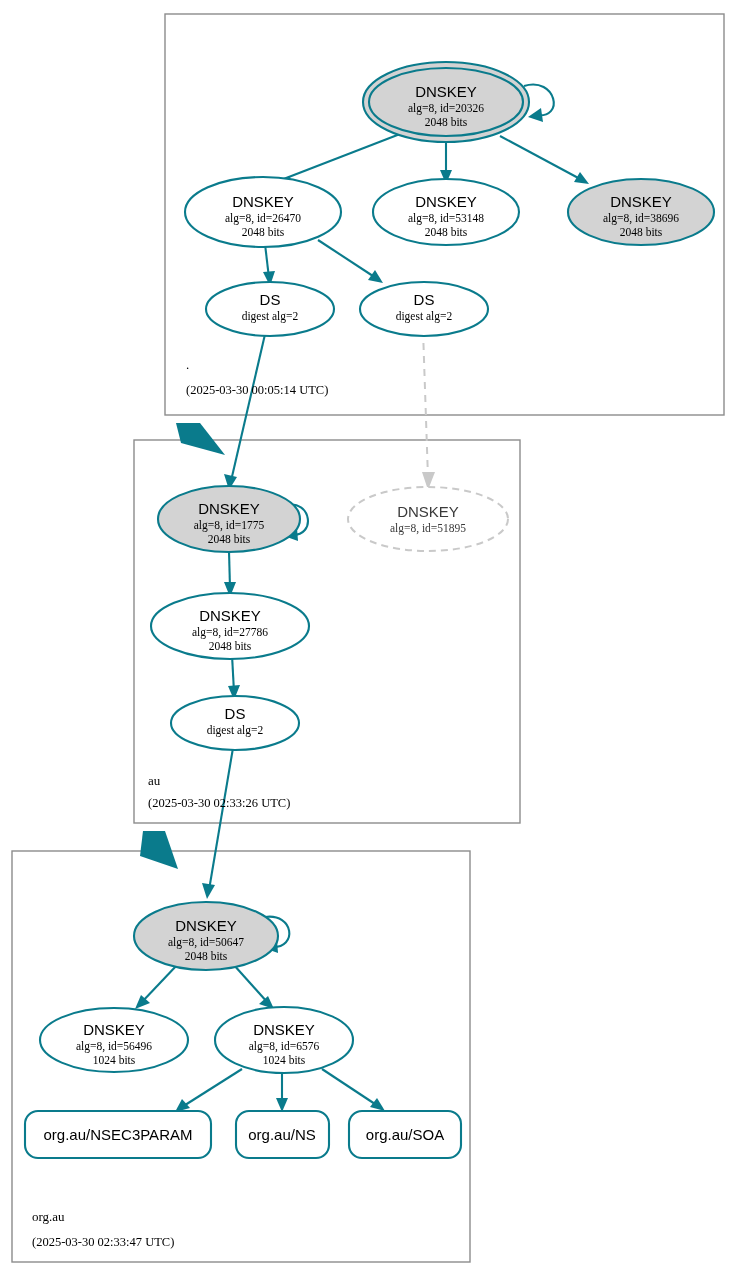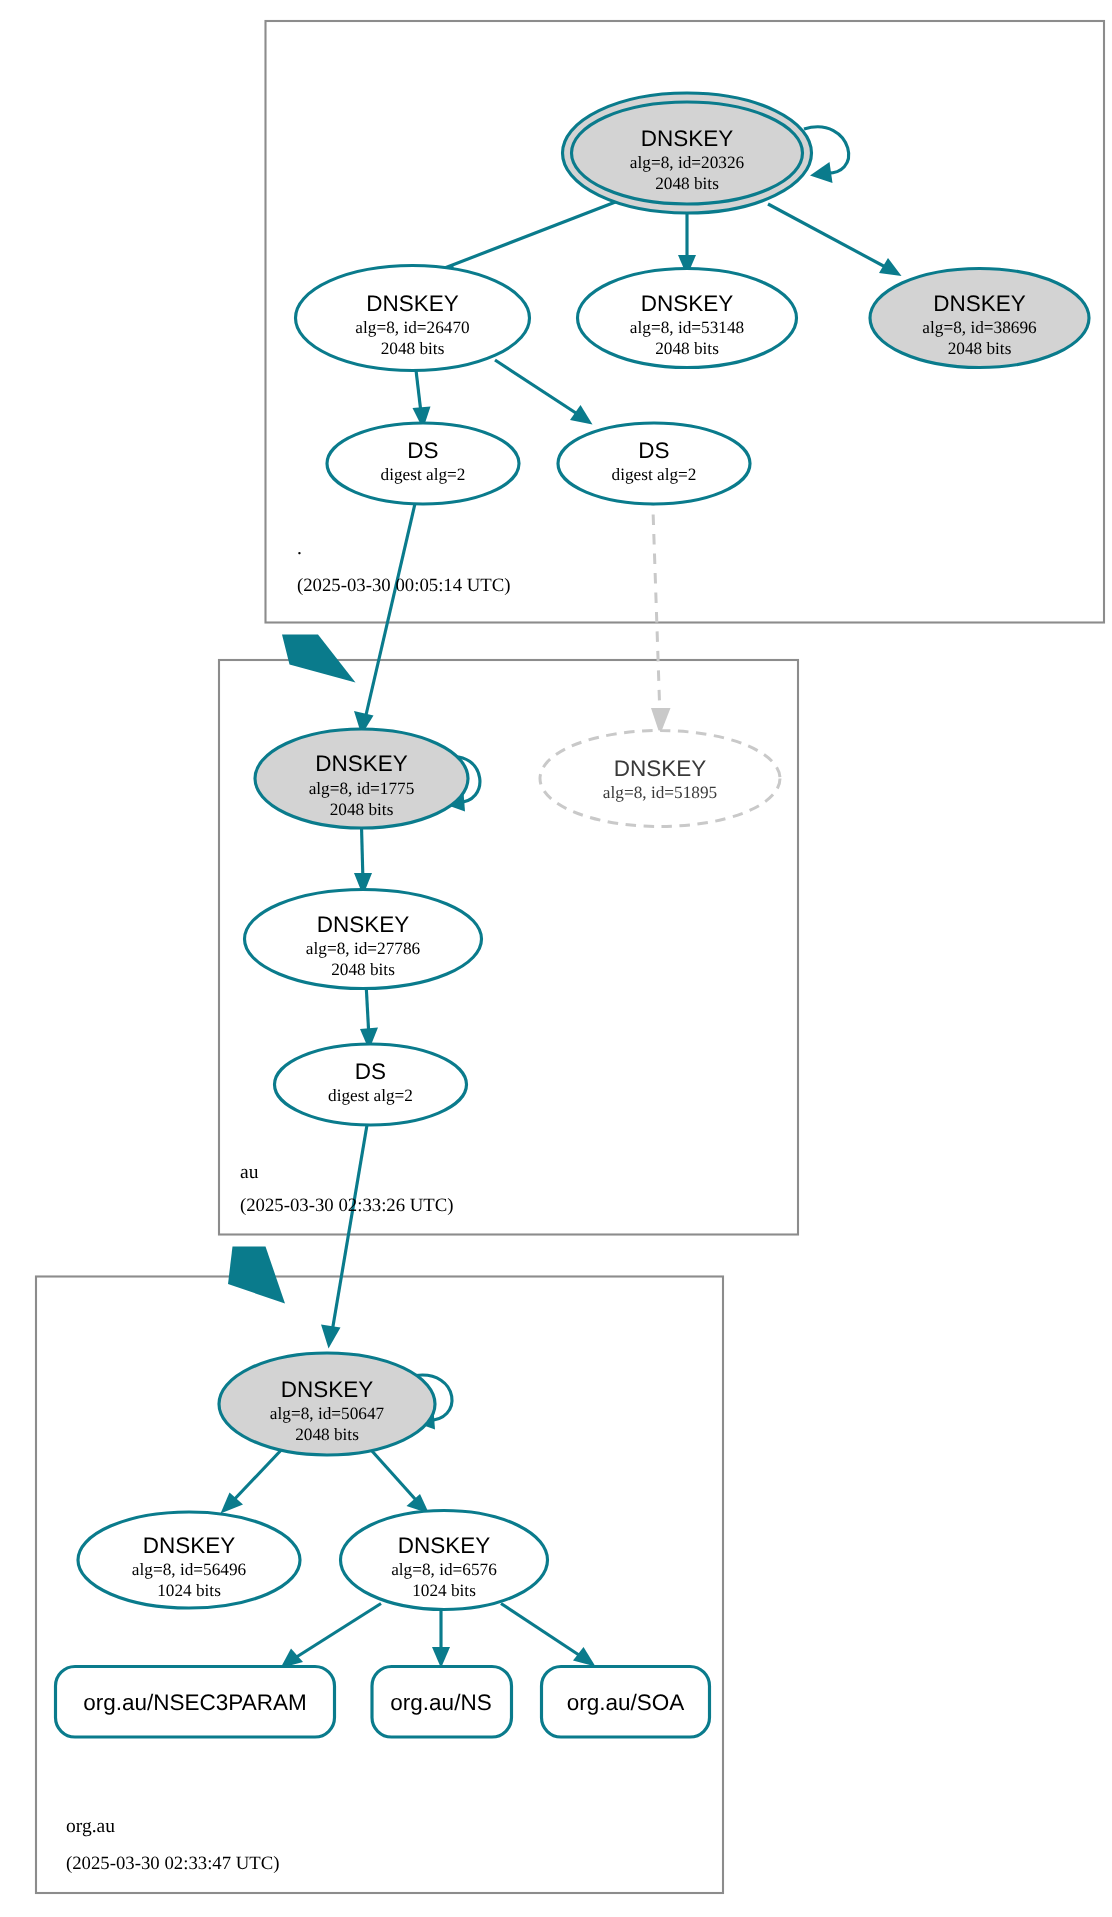--- a/index.html
+++ b/index.html
@@ -1,18 +1,18 @@
 <!DOCTYPE html>
 <html><head>
 <meta charset="utf-8">
 <style>
   html,body{margin:0;padding:0;background:#ffffff;}
   body{width:741px;height:1278px;position:relative;overflow:hidden;
        font-family:"Liberation Sans",sans-serif;}
-  #stage{position:absolute;left:12px;top:0;width:657px;height:1278px;}
+  #stage{position:absolute;left:0;top:0;width:657px;height:1278px;}
   svg#graph{position:absolute;left:0;top:0;width:741px;height:1278px;}
   .zone-box{fill:#ffffff;stroke:#8c8c8c;stroke-width:1.4;}
   .node-ell{fill:#ffffff;stroke:#0a7b8c;stroke-width:2.1;}
   .node-ell.shaded{fill:#d3d3d3;}
   .node-ell.ghost{fill:#ffffff;stroke:#c9c9c9;stroke-width:2;stroke-dasharray:7,5;}
   .node-rect{fill:#ffffff;stroke:#0a7b8c;stroke-width:2.1;}
   .edge{fill:none;stroke:#0a7b8c;stroke-width:2.1;}
   .edge.ghost{stroke:#c9c9c9;stroke-width:2;stroke-dasharray:7,6;}
   .arrowfill{fill:#0a7b8c;}
   .arrowfill.ghost{fill:#c9c9c9;}

